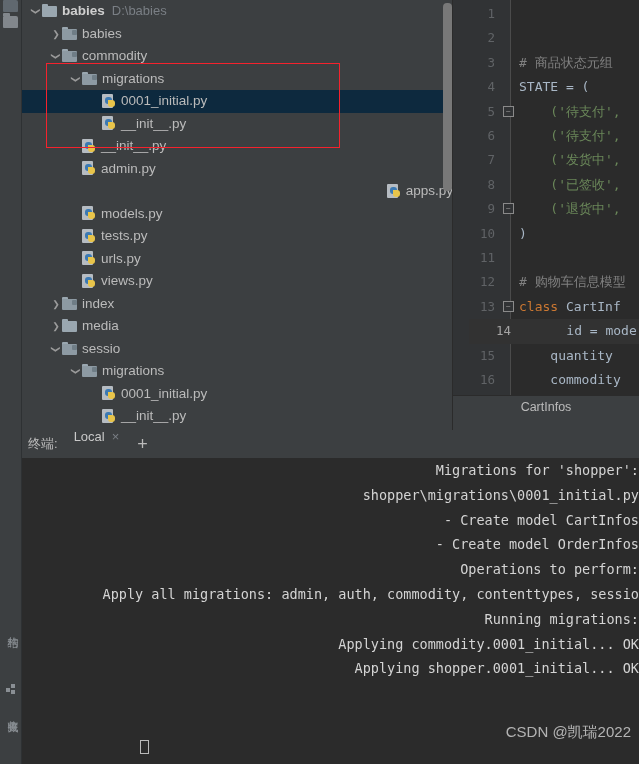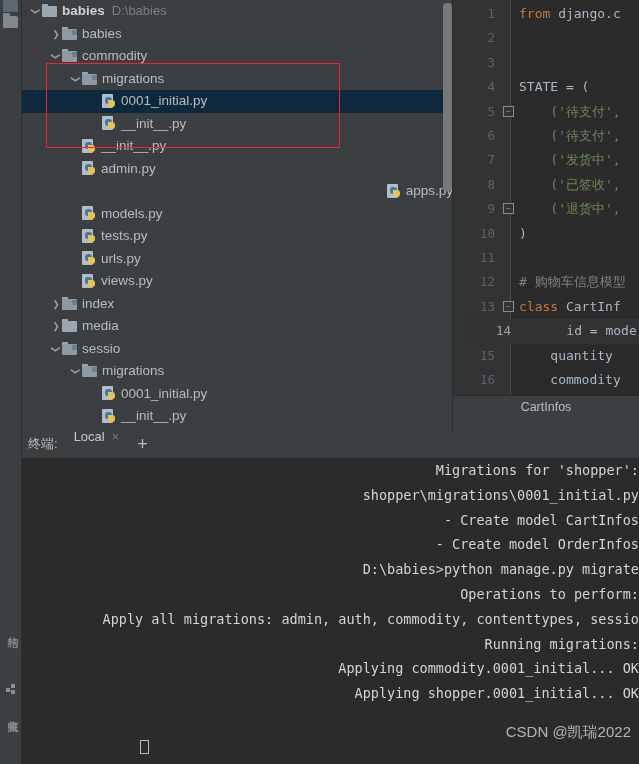--- a/index.html
+++ b/index.html
@@ -374,23 +374,23 @@
         </div>
     </div>
     <div class="tree-scroll"></div>
     <div class="tree-sep"></div>
 
     <div class="editor">
       <div class="gutter"></div>
       <div class="gutter-line"></div>
       <div class="editor-top-strip"></div>
       <div id="code-lines">
-          <div class="code-line" style="top: 2px;"><span class="ln">1</span><span class="code-txt"><span class="k-orange">from </span><span class="k-cls">django.c</span></span></div>
+          <div class="code-line" style="top: 2px;"><span class="ln">1</span></div>
           <div class="code-line" style="top: 26.4px;"><span class="ln">2</span><span class="code-txt"></span></div>
-          <div class="code-line" style="top: 50.8px;"><span class="ln">3</span></div>
+          <div class="code-line" style="top: 50.8px;"><span class="ln">3</span><span class="code-txt"><span class="k-comment"># 商品状态元组</span></span></div>
           <div class="code-line" style="top: 75.2px;"><span class="ln">4</span><span class="code-txt"><span class="k-cls">STATE = (</span></span></div>
           <div class="code-line" style="top: 99.6px;"><span class="ln">5</span><span class="fold" style="top: 6px;">−</span><span class="code-txt"><span class="k-str">    ('</span><span class="k-str">待支付</span><span class="k-str">',</span></span></div>
           <div class="code-line" style="top: 124px;"><span class="ln">6</span><span class="code-txt"><span class="k-str">    ('待支付',</span></span></div>
           <div class="code-line" style="top: 148.4px;"><span class="ln">7</span><span class="code-txt"><span class="k-str">    ('发货中',</span></span></div>
           <div class="code-line" style="top: 172.8px;"><span class="ln">8</span><span class="code-txt"><span class="k-str">    ('已签收',</span></span></div>
           <div class="code-line" style="top: 197.2px;"><span class="ln">9</span><span class="fold" style="top: 6px;">−</span><span class="code-txt"><span class="k-str">    ('退货中',</span></span></div>
           <div class="code-line" style="top: 221.6px;"><span class="ln">10</span><span class="code-txt"><span class="k-cls">)</span></span></div>
           <div class="code-line" style="top: 246px;"><span class="ln">11</span><span class="code-txt"></span></div>
           <div class="code-line" style="top: 270.4px;"><span class="ln">12</span><span class="code-txt"><span class="k-comment"># 购物车信息模型</span></span></div>
           <div class="code-line" style="top: 294.8px;"><span class="ln">13</span><span class="fold" style="top: 6px;">−</span><span class="code-txt"><span class="k-orange">class </span><span class="k-cls">CartInf</span></span></div>
@@ -428,21 +428,20 @@
       <span class="term-plus">+</span>
     </div>
 
     <div class="term-body">
       <div id="term-lines">
           <div class="term-line">Migrations for 'shopper':</div>
           <div class="term-line">  shopper\migrations\0001_initial.py</div>
           <div class="term-line">    - Create model CartInfos</div>
           <div class="term-line">    - Create model OrderInfos</div>
           <div class="term-line"></div>
-          <div class="term-line">D:\babies&gt;python manage.py migrate</div>
           <div class="term-line">Operations to perform:</div>
           <div class="term-line">  Apply all migrations: admin, auth, commodity, contenttypes, sessio</div>
           <div class="term-line">Running migrations:</div>
           <div class="term-line">  Applying commodity.0001_initial... OK</div>
           <div class="term-line">  Applying shopper.0001_initial... OK</div>
           <div class="term-line"></div>
         </div>
       <div class="term-cursor"></div>
       <div class="watermark">CSDN @凯瑞2022</div>
     </div>

